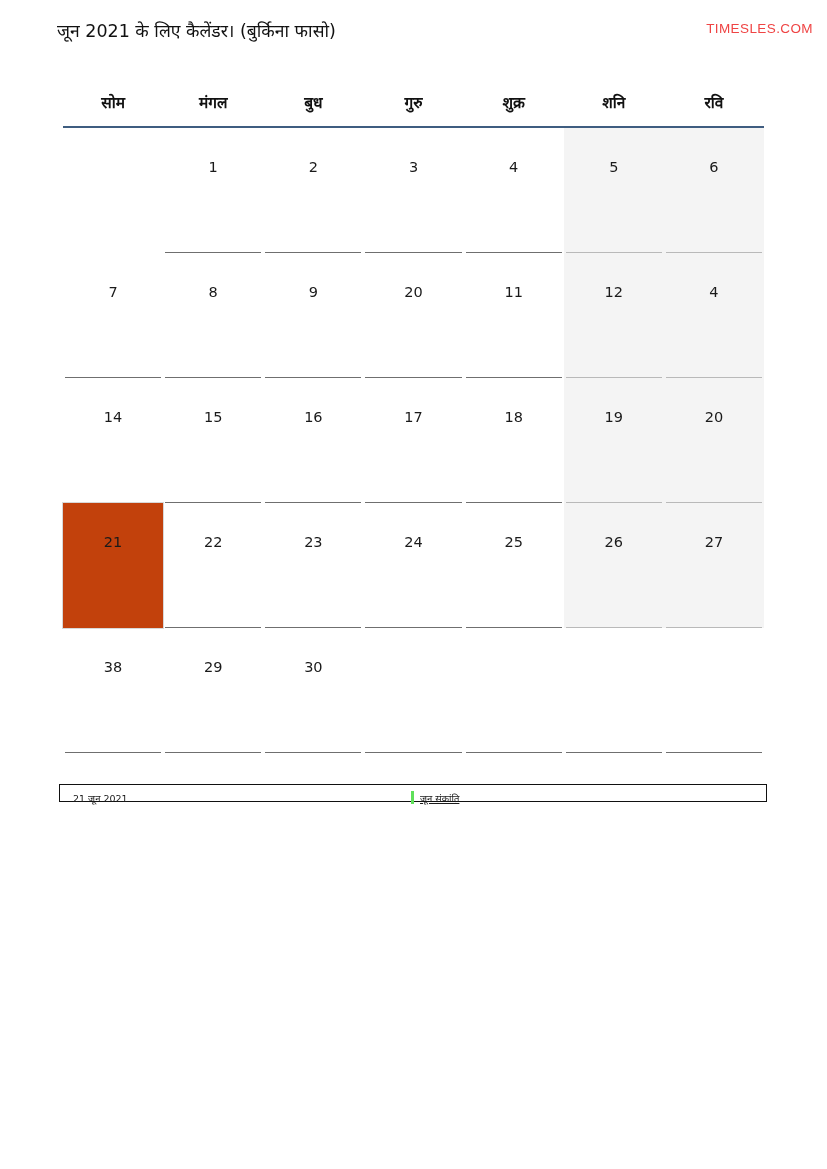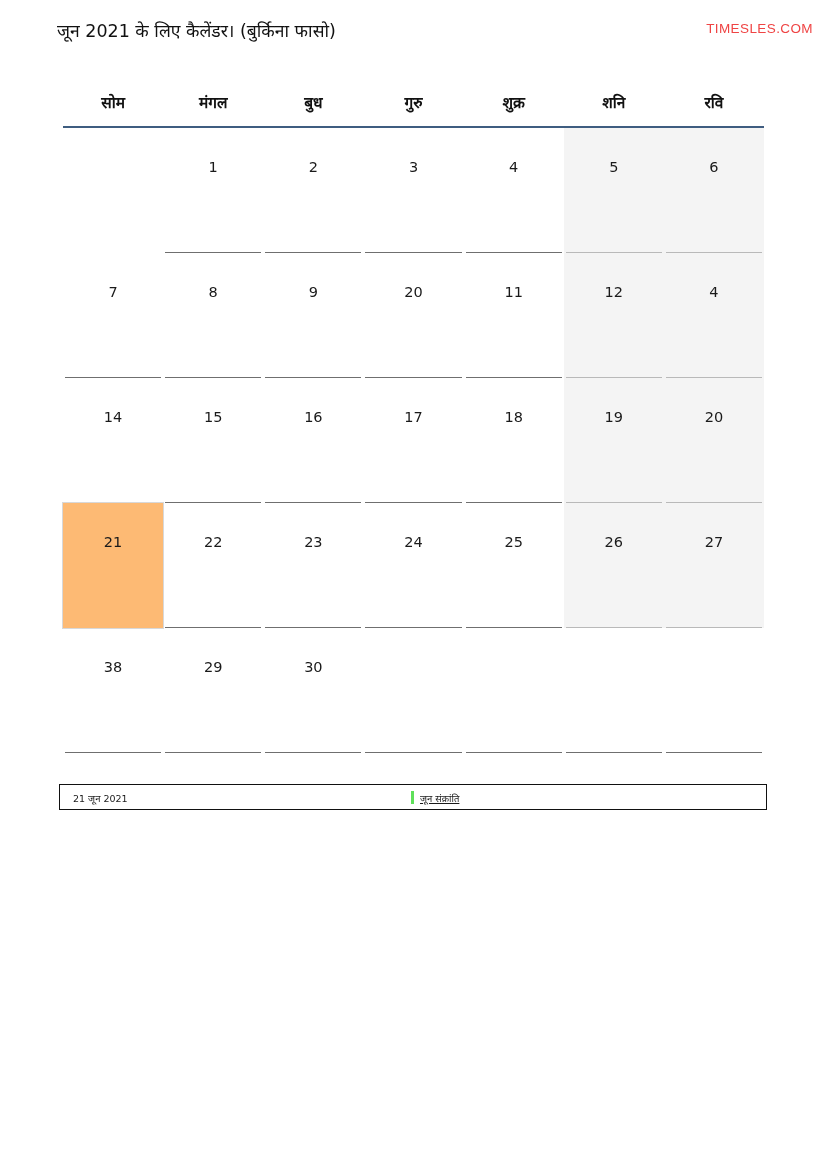--- a/index.html
+++ b/index.html
@@ -107,32 +107,32 @@
     bottom: 0;
     height: 1px;
     background: #6f6f6f;
   }
   td.weekend .cell-inner { background: #f4f4f4; }
   td.weekend .rule { background: #b9b9b9; }
   td.empty .rule { background: transparent; }
   td.empty.has-rule .rule { background: #6f6f6f; }
 
   td.today .cell-inner {
-    background: #fdba74;
+    background: #c2410c;
     outline: 1px solid #d8d8d8;
   }
   td.today .rule { background: transparent; }
 
   
   .notebox {
     position: absolute;
     left: 59px;
     top: 784px;
     width: 708px;
-    height: 26px;
+    height: 18px;
     border: 1px solid #111111;
     box-sizing: border-box;
     background: #ffffff;
   }
   .note-date {
     position: absolute;
     left: 13px;
     top: 7px;
     font-size: 9.5px;
     font-family: "DejaVu Sans", "Liberation Sans", sans-serif;

